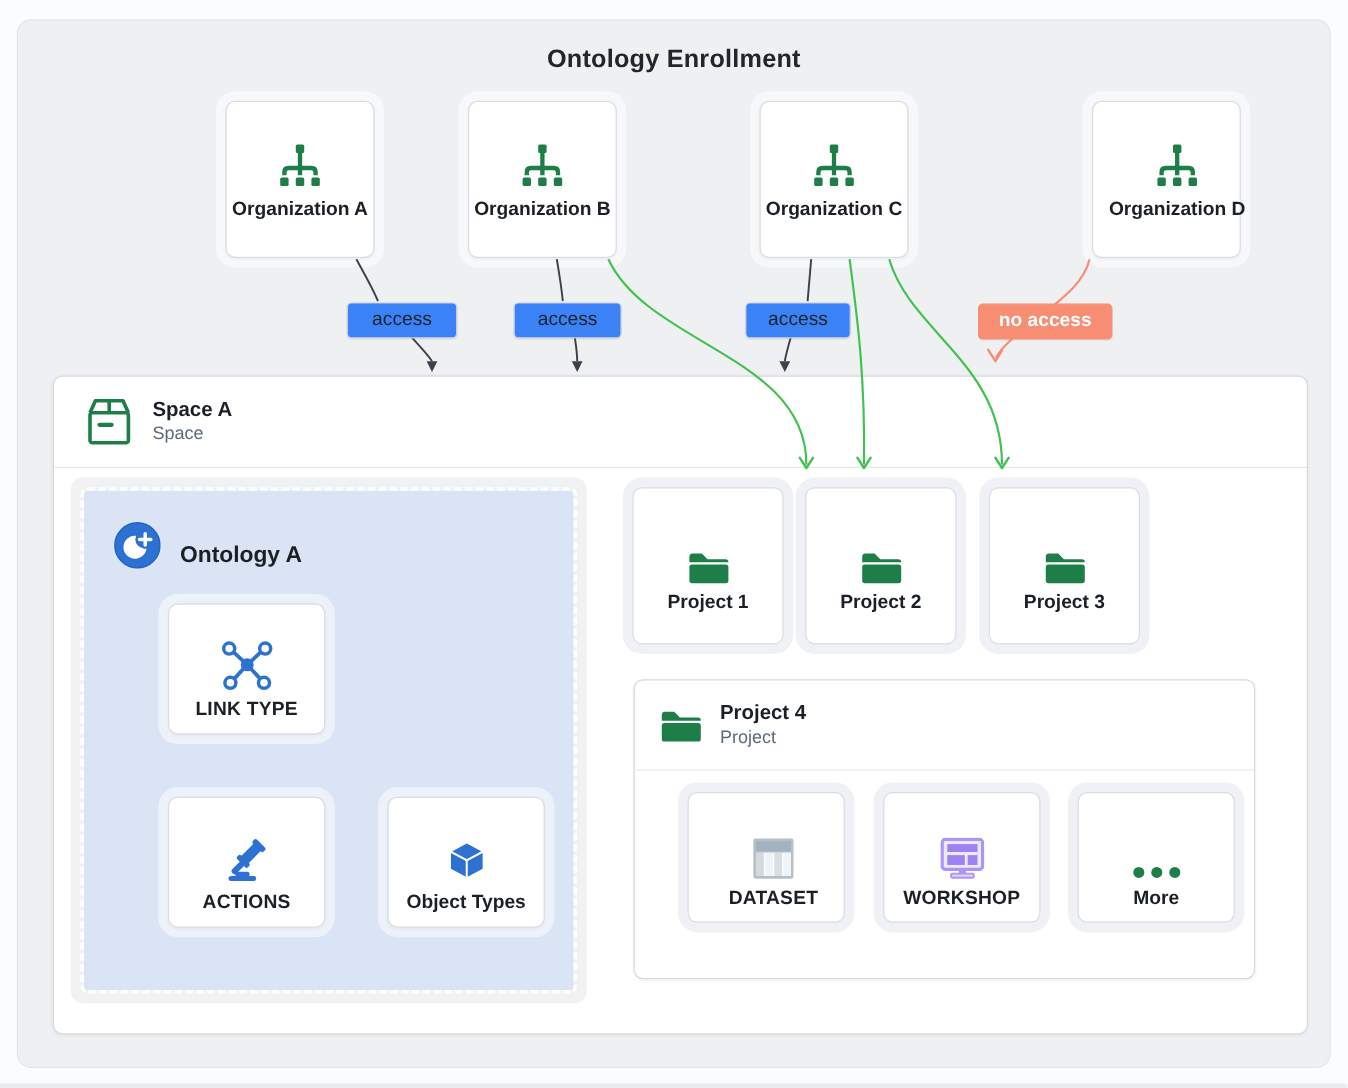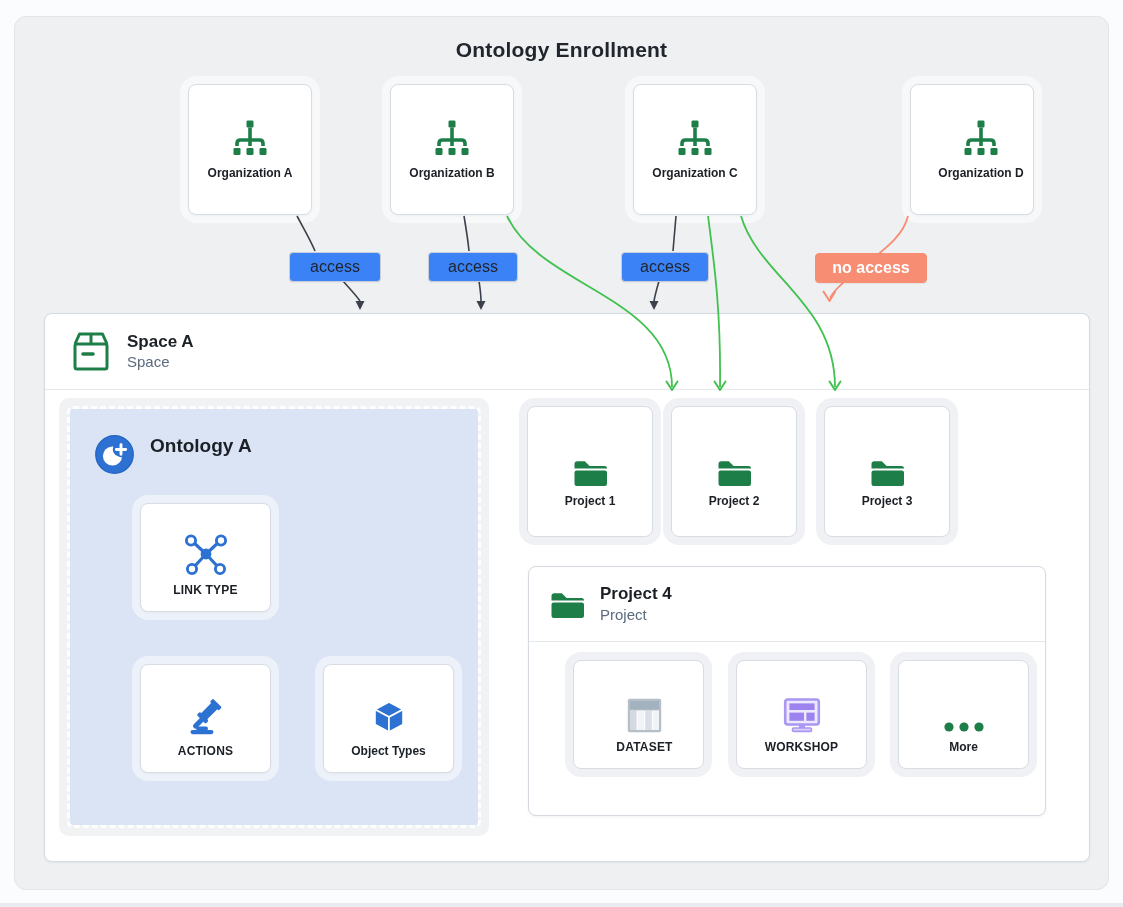--- a/index.html
+++ b/index.html
@@ -6,21 +6,21 @@
   .stage{position:relative;width:1123px;height:907px;overflow:hidden;background:#FBFCFD;}
   .outer{position:absolute;left:14px;top:16px;width:1093px;height:872px;background:#EFF0F2;border:1px solid #E3E5E8;border-radius:12px;}
   .bottom-strip{position:absolute;left:0;top:903px;width:1123px;height:4px;background:#E9ECEF;}
   .title{position:absolute;left:0;top:38px;width:1123px;text-align:center;font-size:21px;font-weight:700;color:#21262D;letter-spacing:.2px;}
 
   
   .card{position:absolute;background:#fff;border:1px solid #D8DDE3;border-radius:8px;display:flex;flex-direction:column;align-items:center;box-sizing:border-box;z-index:10;}
   .ring-light{box-shadow:0 0 0 8px rgba(255,255,255,.5),0 1px 2px rgba(16,22,26,.08);}
   .ring-gray{box-shadow:0 0 0 8px #F0F1F4,0 1px 2px rgba(16,22,26,.06);}
   .card .icon-box{height:46px;display:flex;align-items:flex-end;justify-content:center;}
-  .card-label{margin-top:7px;font-size:12px;font-weight:700;color:#1B2026;white-space:nowrap;}
+  .card-label{margin-top:7px;font-size:16px;font-weight:700;color:#1B2026;white-space:nowrap;}
   .card-label.upper{letter-spacing:.2px;}
 
   .org{width:124px;height:131px;padding-top:28px;}
   .proj{width:126px;height:131px;padding-top:34px;}
   .sub131{width:131px;height:109px;padding-top:26px;}
 
   
   .badge{position:absolute;height:28px;line-height:28px;text-align:center;background:#3b82f6;border:1px solid #C9CFD6;border-radius:4px;font-size:16px;color:#1F242B;z-index:40;box-shadow:0 1px 1px rgba(16,22,26,.05);}
   .badge.denied{background:#F78D72;border-color:#F78D72;color:#fff;font-weight:700;}
 
@@ -28,21 +28,21 @@
   .panel{position:absolute;background:#fff;border:1px solid #D5DAE0;border-radius:8px;box-sizing:border-box;z-index:5;box-shadow:0 1px 3px rgba(16,22,26,.05);}
   .panel-header{display:flex;align-items:center;gap:14px;border-bottom:1px solid #E6E9EC;box-sizing:border-box;}
   .panel-title{font-size:17px;font-weight:700;color:#1B2026;line-height:1.15;}
   .panel-sub{font-size:15px;color:#5A6B7D;line-height:1.2;margin-top:2px;}
 
   .space-panel{left:44px;top:313px;width:1046px;height:549px;}
   .space-header{height:76px;padding:0 24px;}
 
   .onto-wrap{position:absolute;left:14px;top:84px;width:430px;height:438px;background:#F1F2F4;border-radius:10px;}
   .onto-dash{position:absolute;left:8px;top:8px;width:414px;height:422px;background:#DAE4F4;background-clip:padding-box;border:3px dashed #FDFEFE;border-radius:6px;box-sizing:border-box;}
-  .onto-head{position:absolute;left:25px;top:26px;display:flex;align-items:flex-start;gap:16px;}
+  .onto-head{position:absolute;left:25px;top:26px;display:flex;align-items:flex-end;gap:16px;}
   .onto-title{font-size:19px;font-weight:700;color:#1B2026;}
 
   .p4-panel{left:483px;top:252px;width:518px;height:250px;}
   .p4-header{height:75px;padding:0 20px;}
 
   svg{display:block;}
   .overlay{position:absolute;left:0;top:0;width:1123px;height:907px;z-index:30;pointer-events:none;}
 </style>
 </head>
 <body>

